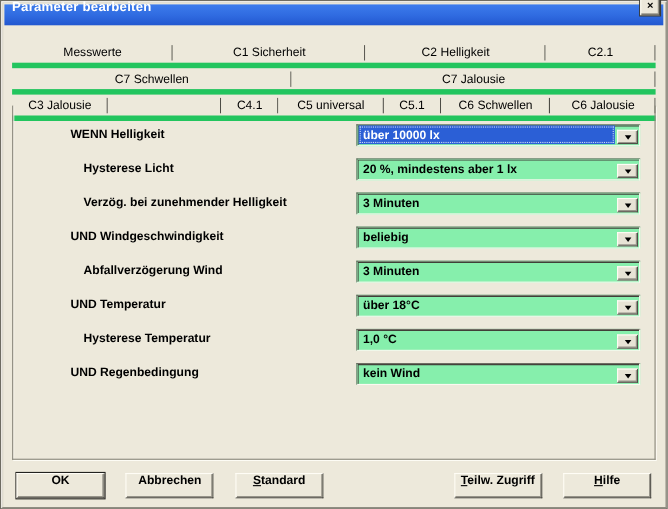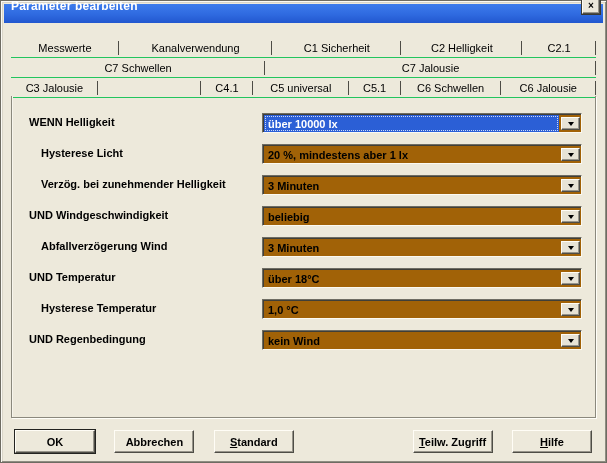--- a/index.html
+++ b/index.html
@@ -24,48 +24,49 @@
   .title-text{color:#fff;font-size:12px;font-weight:bold;flex:1;white-space:nowrap;letter-spacing:.2px;}
   .close-btn{
     width:16px;height:14px;background:#ECE8DB;cursor:default;
     border:1px solid;border-color:#fffdf6 #4e4d46 #4e4d46 #fffdf6;
     box-shadow:inset -1px -1px 0 #97948a, 0 0 0 1px #3a3a34;
     display:flex;align-items:center;justify-content:center;
     font-size:10px;font-weight:bold;color:#000;line-height:1;
   }
   
   .tabstrip{position:absolute;left:10px;right:10px;top:38px;}
-  .tabrow{display:flex;height:18px;margin-bottom:1px;border-bottom:1px solid #22c55e;}
+  .tabrow{display:flex;height:18px;margin-bottom:1px;border-bottom:5px solid #22c55e;justify-content:flex-end;}
   .tab{
     position:relative;display:flex;align-items:center;justify-content:center;
     font-size:11px;color:#000;white-space:nowrap;overflow:hidden;flex-basis:0;
   }
   .tab::after{
     content:"";position:absolute;right:0;top:2px;bottom:2px;width:1px;background:#4d4c45;
   }
   .tab.selected span{font-weight:normal;margin-top:40px;}
   
   .panel{
     position:absolute;left:10px;right:10px;top:95px;bottom:44px;box-sizing:border-box;
     border:1px solid #8b897d;border-top:none;
     box-shadow:1px 1px 0 #fffef8, inset 1px 0 0 #f7f5ec;
     padding-top:17px;
+    padding-left:35px;
   }
   .frow{position:relative;height:31px;}
   .flabel{
     position:absolute;left:17px;top:3px;font-size:11px;font-weight:bold;color:#000;white-space:nowrap;
   }
   .flabel.indent{left:29px;}
   
   .combo{
-    position:absolute;right:13px;top:0;width:320px;height:20px;box-sizing:border-box;
-    background:#a16207;
+    position:absolute;right:13px;top:0;width:258px;height:20px;box-sizing:border-box;
+    background:#86efac;
     border:1px solid;border-color:#6f6d63 #fbf9f1 #fbf9f1 #6f6d63;
     box-shadow:inset 1px 1px 0 #403f38;
-    display:flex;align-items:center;
+    display:flex;align-items:flex-end;
   }
   .combo-text{
     flex:1;font-size:11px;font-weight:bold;color:#000;line-height:16px;
     padding:1px 2px 0 4px;margin:1px;white-space:nowrap;overflow:hidden;
   }
   .combo.focused .combo-text{
     background:var(--selection-blue);color:#fff;
     outline:1px dotted #cdd9f7;outline-offset:-2px;
   }
   .combo-btn{
@@ -77,21 +78,21 @@
   .arr{width:0;height:0;border:3px solid transparent;border-top:4px solid #000;margin-top:4px;}
   
   .buttonrow{
     position:absolute;left:14px;right:14px;bottom:9px;height:23px;
     display:flex;justify-content:space-between;
   }
   .btn{
     width:80px;height:23px;box-sizing:border-box;background:var(--dialog-bg);
     border:1px solid;border-color:#fffdf6 #4e4d46 #4e4d46 #fffdf6;
     box-shadow:inset -1px -1px 0 #97948a;
-    display:flex;align-items:center;justify-content:center;
+    display:flex;justify-content:center;
     font-size:11px;font-weight:bold;color:#000;white-space:nowrap;
   }
   .btn.default{box-shadow:inset -1px -1px 0 #97948a, 0 0 0 1px #232320;}
   .btn.disabled{color:#9a978b;text-shadow:1px 1px 0 #fffef8;margin-top:35px;}
   .btn .mn::first-letter{text-decoration:underline;}
 </style>
 </head>
 <body>
 
 <div class="dialog">
@@ -101,23 +102,20 @@
     <div class="close-btn">
       <span>×</span>
     </div>
   </div>
 
   <div class="tabstrip">
     <div class="tabrow">
       <div class="tab" style="flex-grow:76">
           <span>Messwerte</span>
         </div>
-      <div class="tab" style="flex-grow:108">
-          <span>Kanalverwendung</span>
-        </div>
       <div class="tab" style="flex-grow:91">
           <span>C1 Sicherheit</span>
         </div>
       <div class="tab" style="flex-grow:85">
           <span>C2 Helligkeit</span>
         </div>
       <div class="tab" style="flex-grow:52">
           <span>C2.1</span>
         </div>
     </div>

